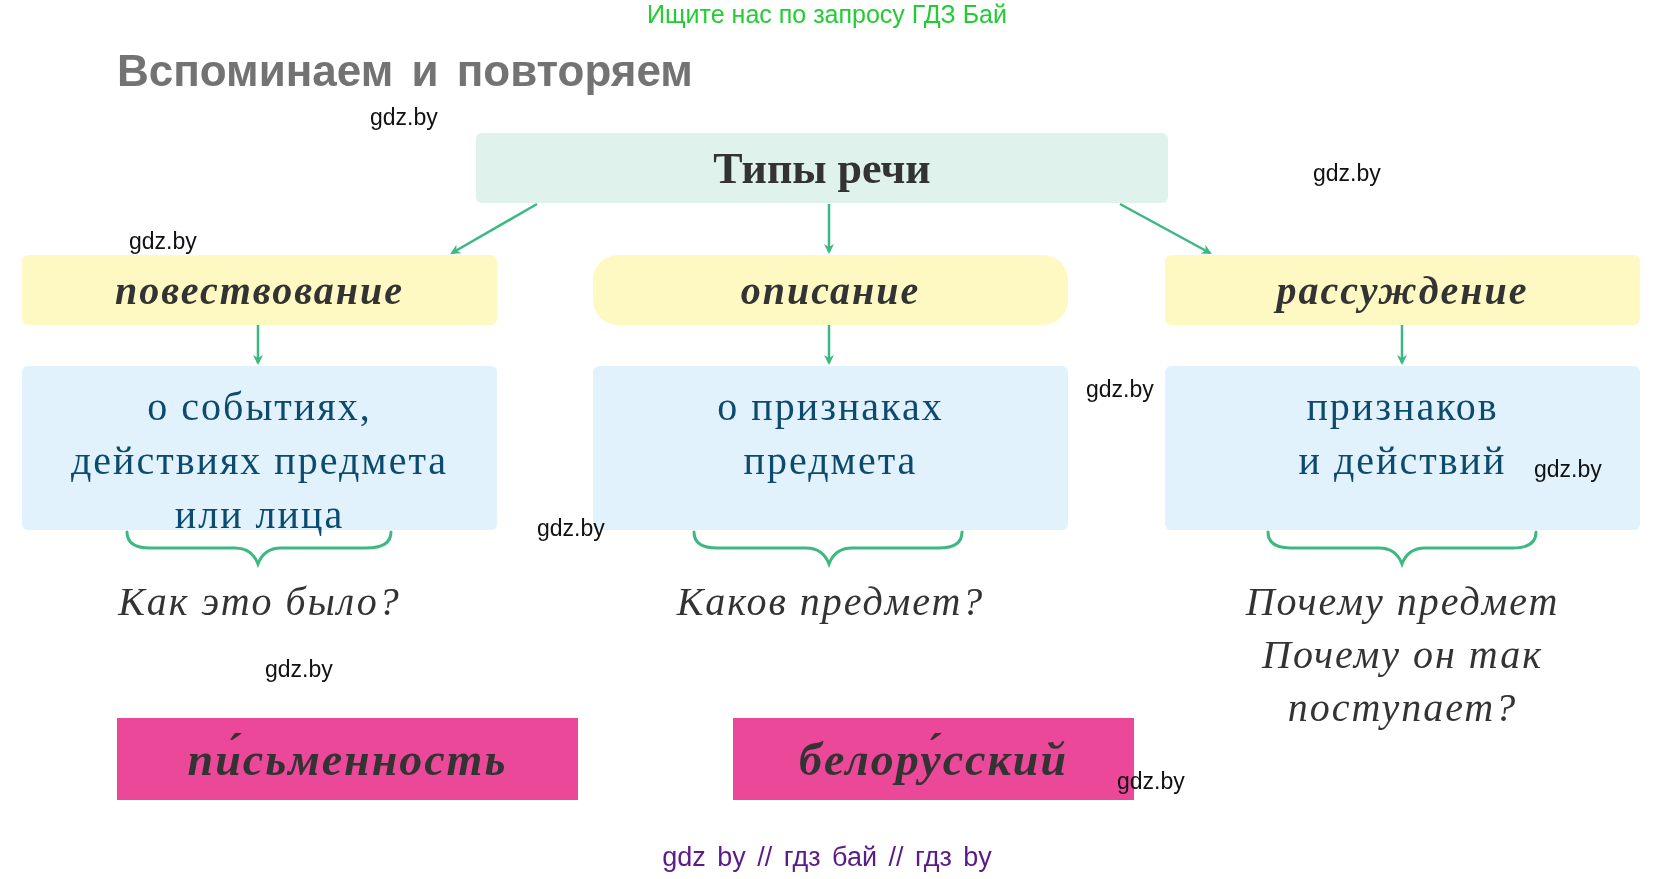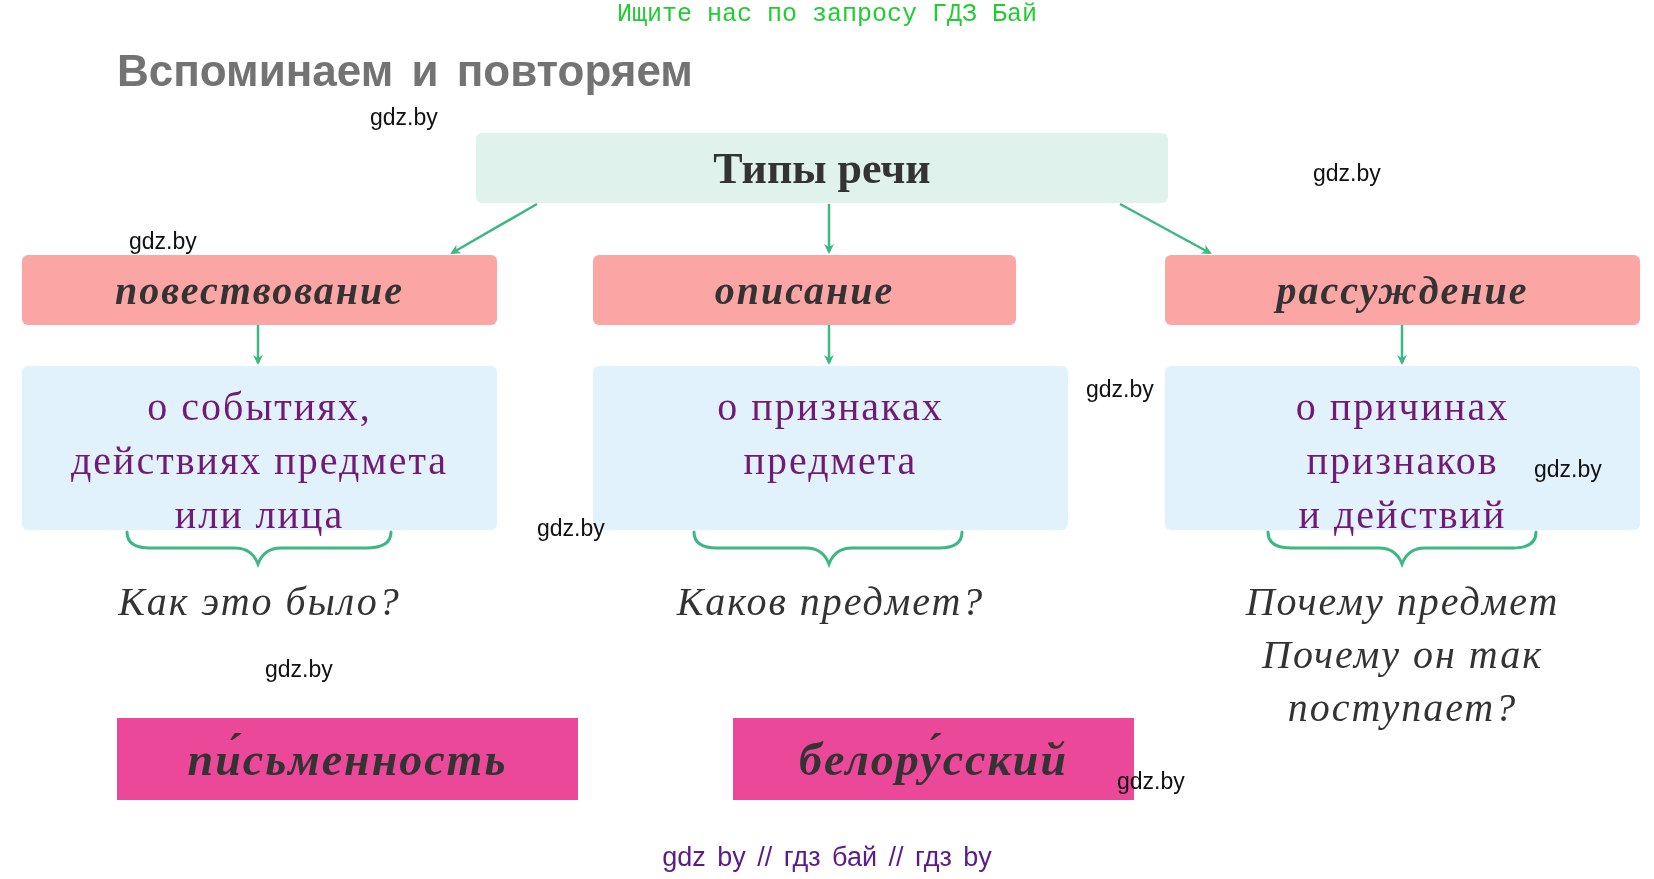--- a/index.html
+++ b/index.html
@@ -1,23 +1,23 @@
 <!DOCTYPE html>
 <html><head>
 <meta charset="utf-8">
 <style>
   html, body { margin:0; padding:0; background:#ffffff; }
   body { width:1654px; height:879px; position:relative; overflow:hidden; font-family:"Liberation Serif", serif; color:#333333; }
   .abs { position:absolute; }
   .wm { font-family:"Liberation Sans", sans-serif; font-size:23px; color:#111111; white-space:nowrap; }
-  .topnote { left:0; width:1654px; top:0; text-align:center; font-family:Liberation Mono, monospace; font-size:25px; color:#22cc33; }
+  .topnote { left:0; width:1654px; top:0; text-align:center; font-family:Liberation Sans, sans-serif; font-size:25px; color:#22cc33; }
   .heading { left:117px; top:46px; font-family:"Liberation Sans", sans-serif; font-weight:bold; font-size:44px; color:#737373; word-spacing:6px; }
   .root { left:476px; top:133px; width:692px; height:70px; background:#e0f2ec; border-radius:6px; display:flex; align-items:center; justify-content:center; font-weight:bold; font-size:44px; color:#333; }
-  .type { height:70px; background:#fca5a5; border-radius:6px; display:flex; align-items:center; justify-content:center; font-style:italic; font-weight:bold; font-size:40px; letter-spacing:2px; color:#333; }
-  .desc { height:164px; background:#e1f2fd; border-radius:6px; display:flex; justify-content:center; text-align:center; font-size:40px; line-height:54px; letter-spacing:2px; color:#701a75; padding-top:14px; box-sizing:border-box; }
+  .type { height:70px; background:#fef9c3; border-radius:6px; display:flex; align-items:center; justify-content:center; font-style:italic; font-weight:bold; font-size:40px; letter-spacing:2px; color:#333; }
+  .desc { height:164px; background:#e1f2fd; border-radius:6px; display:flex; justify-content:center; text-align:center; font-size:40px; line-height:54px; letter-spacing:2px; color:#0c4a6e; padding-top:14px; box-sizing:border-box; }
   .q { text-align:center; font-style:italic; font-size:40px; line-height:53px; letter-spacing:2px; color:#333; }
   .word { height:82px; background:#ec4899; display:flex; align-items:center; justify-content:center; font-style:italic; font-weight:bold; font-size:46px; letter-spacing:2px; color:#333; }
   .footer { left:0; width:1654px; top:842px; text-align:center; font-family:"Liberation Sans", sans-serif; font-size:27px; color:#5b1c8a; word-spacing:4px; }
   svg.conn { position:absolute; left:0; top:0; }
 </style>
 </head>
 <body>
 
 <div class="abs topnote">Ищите нас по запросу ГДЗ Бай</div>
 <div class="abs heading">Вспоминаем и повторяем</div>
@@ -54,39 +54,38 @@
   <div>
     <div>о событиях,</div>
     <div>действиях предмета</div>
     <div>или лица</div>
   </div>
 </div>
 <div class="abs q" style="left:22px;top:575px;width:475px;">
   <div>Как это было?</div>
 </div>
 
-<div class="abs type" style="left:593px;top:255px;width:423px;">
+<div class="abs type" style="left:593px;top:255px;width:475px;border-radius:25px;">
   <span>описание</span>
 </div>
 <div class="abs desc" style="left:593px;top:366px;width:475px;">
   <div>
     <div>о признаках</div>
     <div>предмета</div>
   </div>
 </div>
 <div class="abs q" style="left:593px;top:575px;width:475px;">
   <div>Каков предмет?</div>
 </div>
 
 <div class="abs type" style="left:1165px;top:255px;width:475px;">
   <span>рассуждение</span>
 </div>
 <div class="abs desc" style="left:1165px;top:366px;width:475px;">
   <div>
-    <div>о причинах</div>
     <div>признаков</div>
     <div>и действий</div>
   </div>
 </div>
 <div class="abs q" style="left:1165px;top:575px;width:475px;">
   <div>Почему предмет</div>
   <div>Почему он так</div>
   <div>поступает?</div>
 </div>
 

